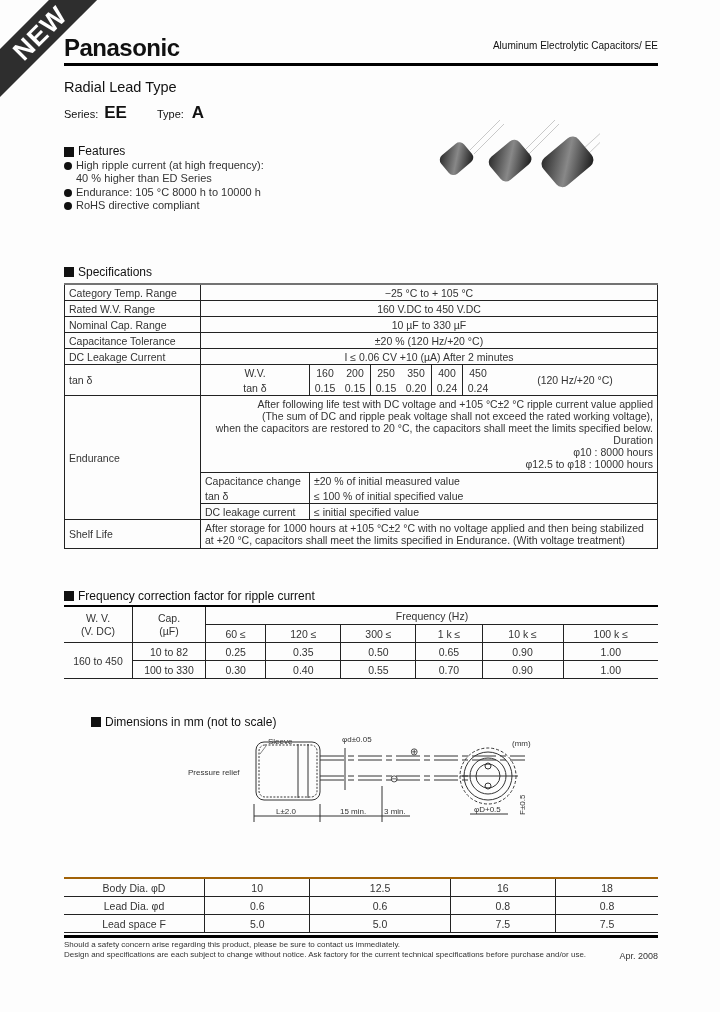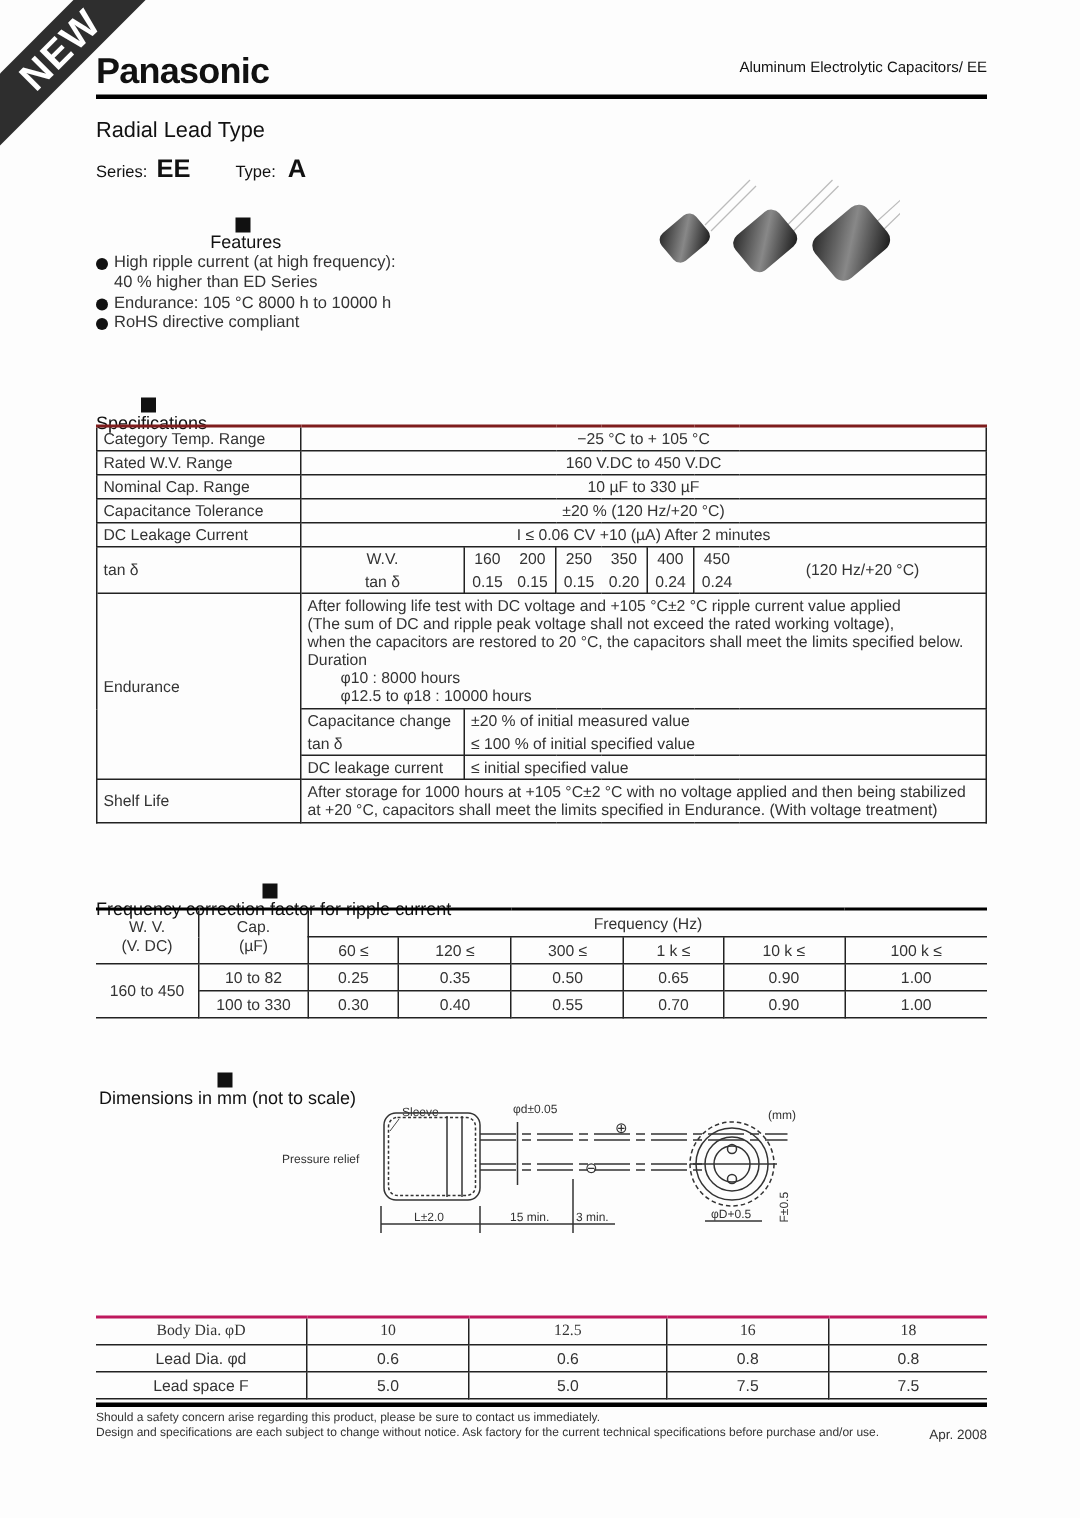--- a/index.html
+++ b/index.html
@@ -10,39 +10,39 @@
                 transform:rotate(-45deg); transform-origin:center; color:#fff;
                 font-weight:bold; font-size:26px; text-align:center; line-height:34px;
                 letter-spacing:1px; }
   .brand { left:64px; top:34px; font-weight:bold; font-size:24px; letter-spacing:-0.5px; }
   .doc-title { right:62px; top:40px; font-size:10px; }
   .header-rule { left:64px; top:63px; width:594px; height:3px; background:#000; }
   .subtitle { left:64px; top:79px; font-size:14.5px; }
   .series-line { left:64px; top:103px; font-size:11px; display:flex; align-items:baseline; }
   .series-line .big { font-size:17px; font-weight:bold; margin:0 30px 0 6px; }
   .series-line .big2 { font-size:17px; font-weight:bold; margin-left:8px; }
-  .section-h { font-size:12px; display:flex; align-items:center;flex-direction:column; }
+  .section-h { font-size:12px; display:flex; align-items:center; }
   .section-h .sq { width:10px; height:10px; background:#111; margin-right:4px; display:inline-block; }
   .features { left:64px; top:145px; font-size:11px; line-height:13.5px; }
   .features ul { list-style:none; margin:0; padding:0; }
   .features li { position:relative; padding-left:12px; color:#333; }
   .features li .dot { position:absolute; left:0; top:3px; width:8px; height:8px; border-radius:50%; background:#111; }
   .caps { left:430px; top:110px; width:170px; height:80px; }
   table { border-collapse:collapse; font-size:10.5px; color:#333; }
   .spec { left:64px; top:283px; width:594px; }
   .spec td { border:1px solid #222; padding:0 4px; height:15px; vertical-align:middle; }
   .spec td.lbl { width:127px; }
-  .spec tr.first td { border-top:2px solid #7f1d1d; }
+  .spec tr.first td { border-top:2px solid #737373; }
   .spec .center { text-align:center; }
   .freq { left:64px; top:605px; width:594px; }
   .freq td { border:1px solid #222; height:15px; text-align:center; }
   .freq tr.hdr td { border-top:2px solid #000; }
   .dims { left:64px; top:877px; width:594px; }
   .dims td { border:1px solid #222; height:15px; text-align:center; }
-  .dims tr:first-child td { border-top:2px solid #be185d;font-family:Liberation Serif, serif; }
+  .dims tr:first-child td { border-top:2px solid #a16207; }
   .footer-rule { left:64px; top:935px; width:594px; height:3px; background:#000; }
   .footer-note { left:64px; top:940px; font-size:8px; line-height:10px; color:#333; }
   .footer-date { right:62px; top:951px; font-size:9px; color:#333; }
   .nbt { border-top:none !important; }
   .nbb { border-bottom:none !important; }
 </style>
 </head>
 <body>
 
 <div class="abs new-banner"><span>NEW</span></div>
@@ -139,21 +139,21 @@
     <td class="center nbt">tan δ</td>
     <td class="center nbt" style="border-right:none">0.15</td>
     <td class="center nbt" style="border-left:none">0.15</td>
     <td class="center nbt" style="border-right:none">0.15</td>
     <td class="center nbt" style="border-left:none">0.20</td>
     <td class="center nbt">0.24</td>
     <td class="center nbt" style="border-right:none">0.24</td>
   </tr>
   <tr>
     <td class="lbl" rowspan="4">Endurance</td>
-    <td colspan="9" style="line-height:12px; padding:2px 4px;">
+    <td colspan="9" style="line-height:12px; padding:2px 4px;text-align:right;">
       <div>After following life test with DC voltage and +105 °C±2 °C ripple current value applied</div>
       <div>(The sum of DC and ripple peak voltage shall not exceed the rated working voltage),</div>
       <div>when the capacitors are restored to 20 °C, the capacitors shall meet the limits specified below.</div>
       <div>Duration</div>
       <div style="padding-left:22px">φ10 : 8000 hours</div>
       <div style="padding-left:22px">φ12.5 to φ18 : 10000 hours</div>
     </td>
   </tr>
   <tr>
     <td class="nbb" style="width:100px">Capacitance change</td>
@@ -217,21 +217,21 @@
     <td>0.30</td>
     <td>0.40</td>
     <td>0.55</td>
     <td>0.70</td>
     <td>0.90</td>
     <td style="border-right:none">1.00</td>
   </tr>
 </tbody>
   </table>
 
-<div class="abs section-h" style="left:52px; top:715px;padding-left:14px;">
+<div class="abs section-h" style="left:77px; top:715px;padding-left:14px;">
   <span class="sq"></span>
   <span>Dimensions in mm (not to scale)</span>
 </div>
 
 <svg class="abs" style="left:170px; top:730px;" width="380" height="100" viewBox="0 0 380 100" font-family="Liberation Sans, sans-serif" font-size="8" fill="#333">
 
   <path d="M92 12 h40 q8 0 8 8 v8 h10 v-8 q0 -8 8 -8 h-60" fill="none" stroke="none"></path>
   <rect x="86" y="12" width="64" height="58" rx="8" fill="none" stroke="#333" stroke-width="1"></rect>
   <rect x="89" y="15" width="58" height="52" rx="6" fill="none" stroke="#333" stroke-dasharray="2,1.5"></rect>
   <line x1="128" y1="14" x2="128" y2="68" stroke="#333"></line>

